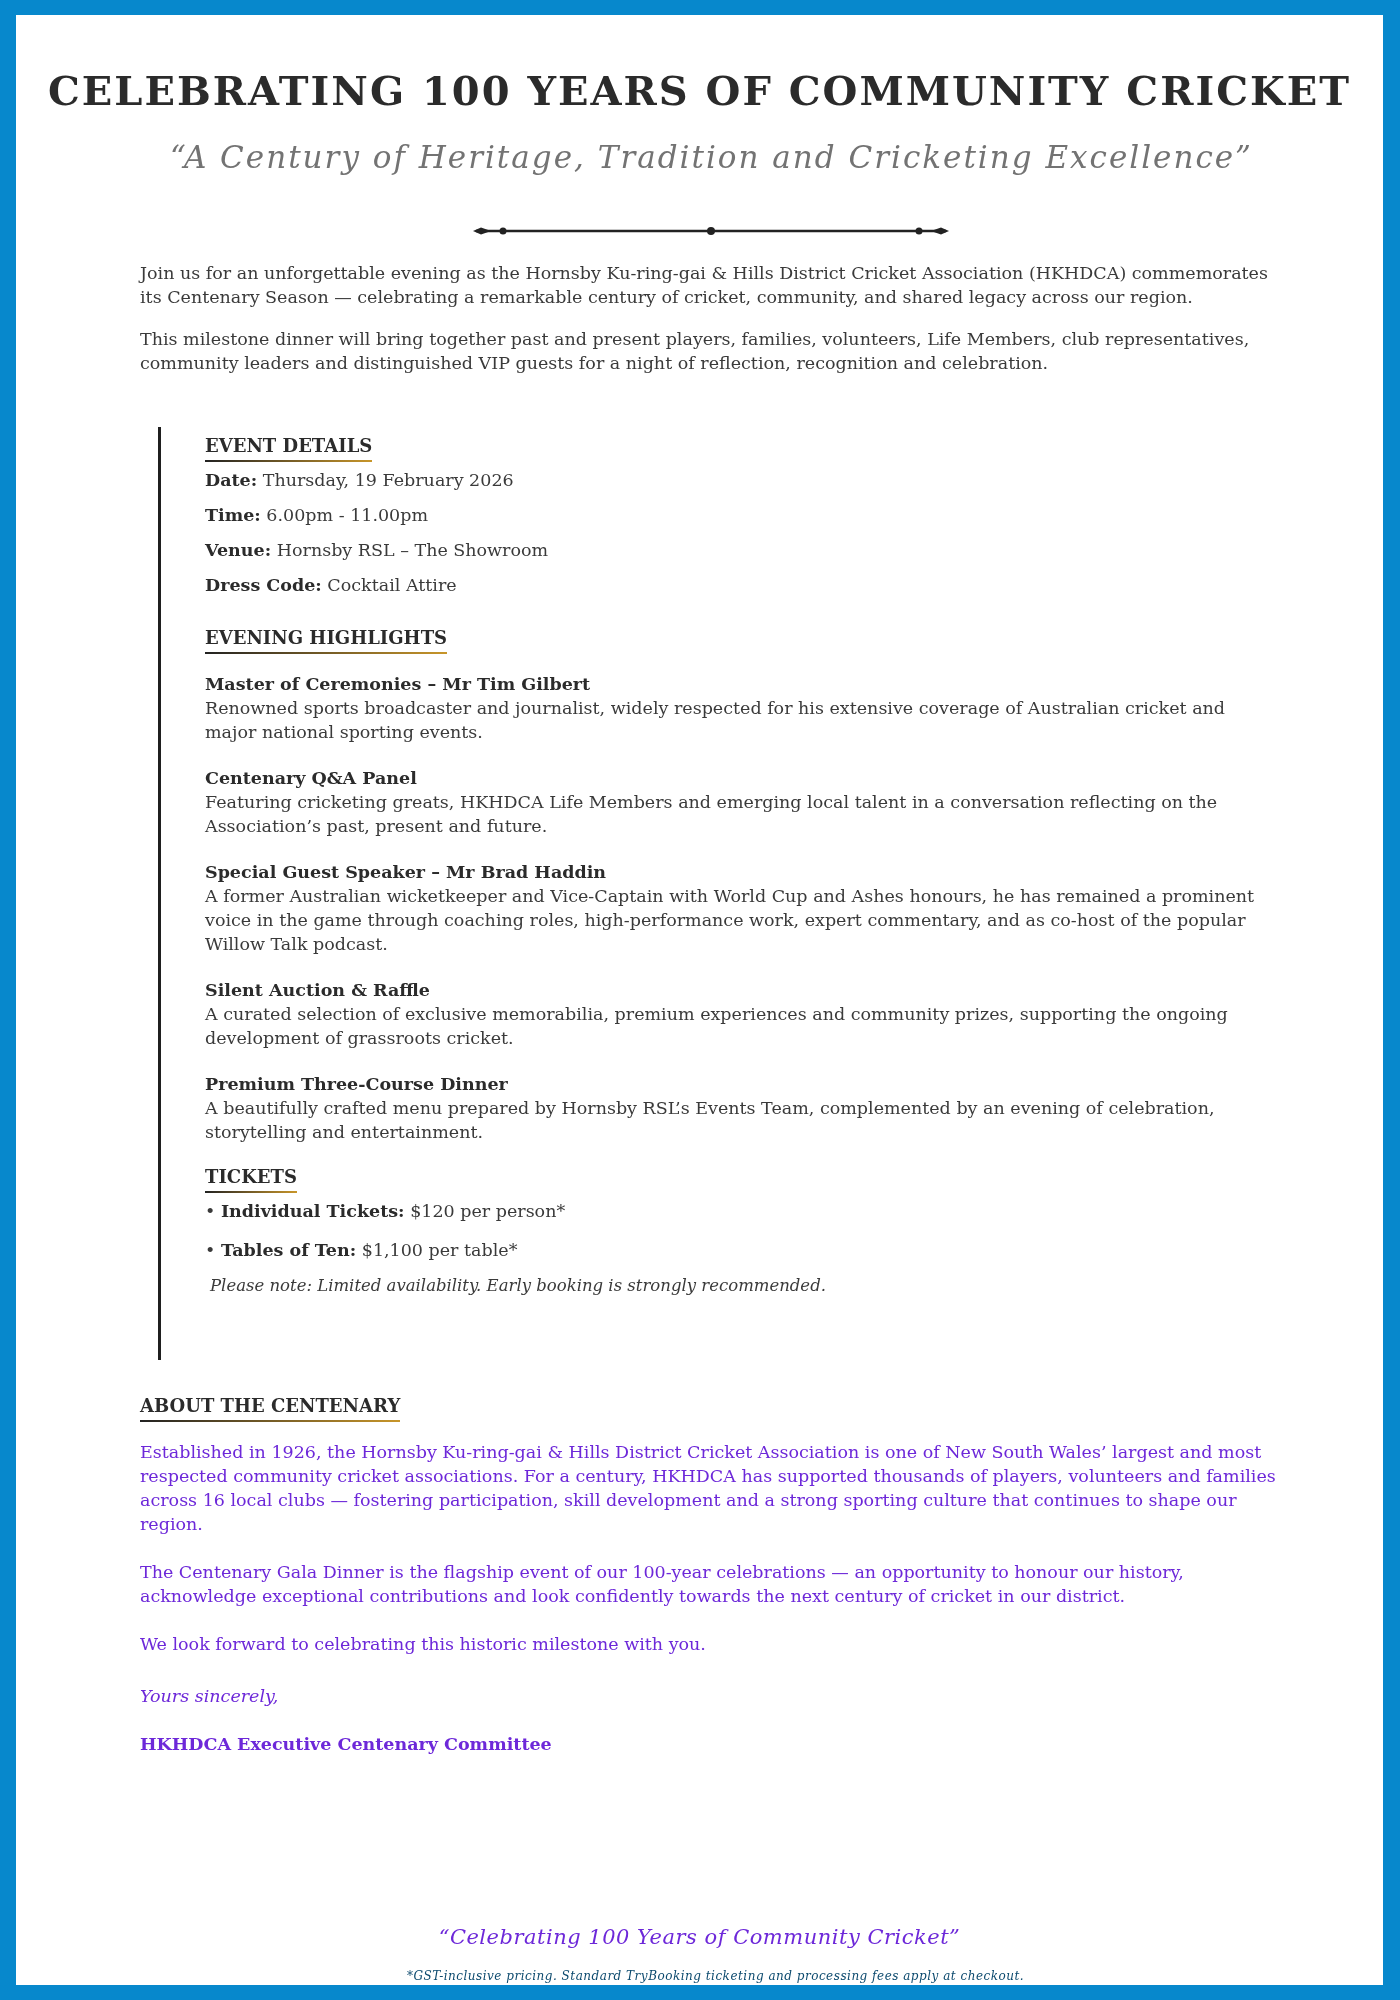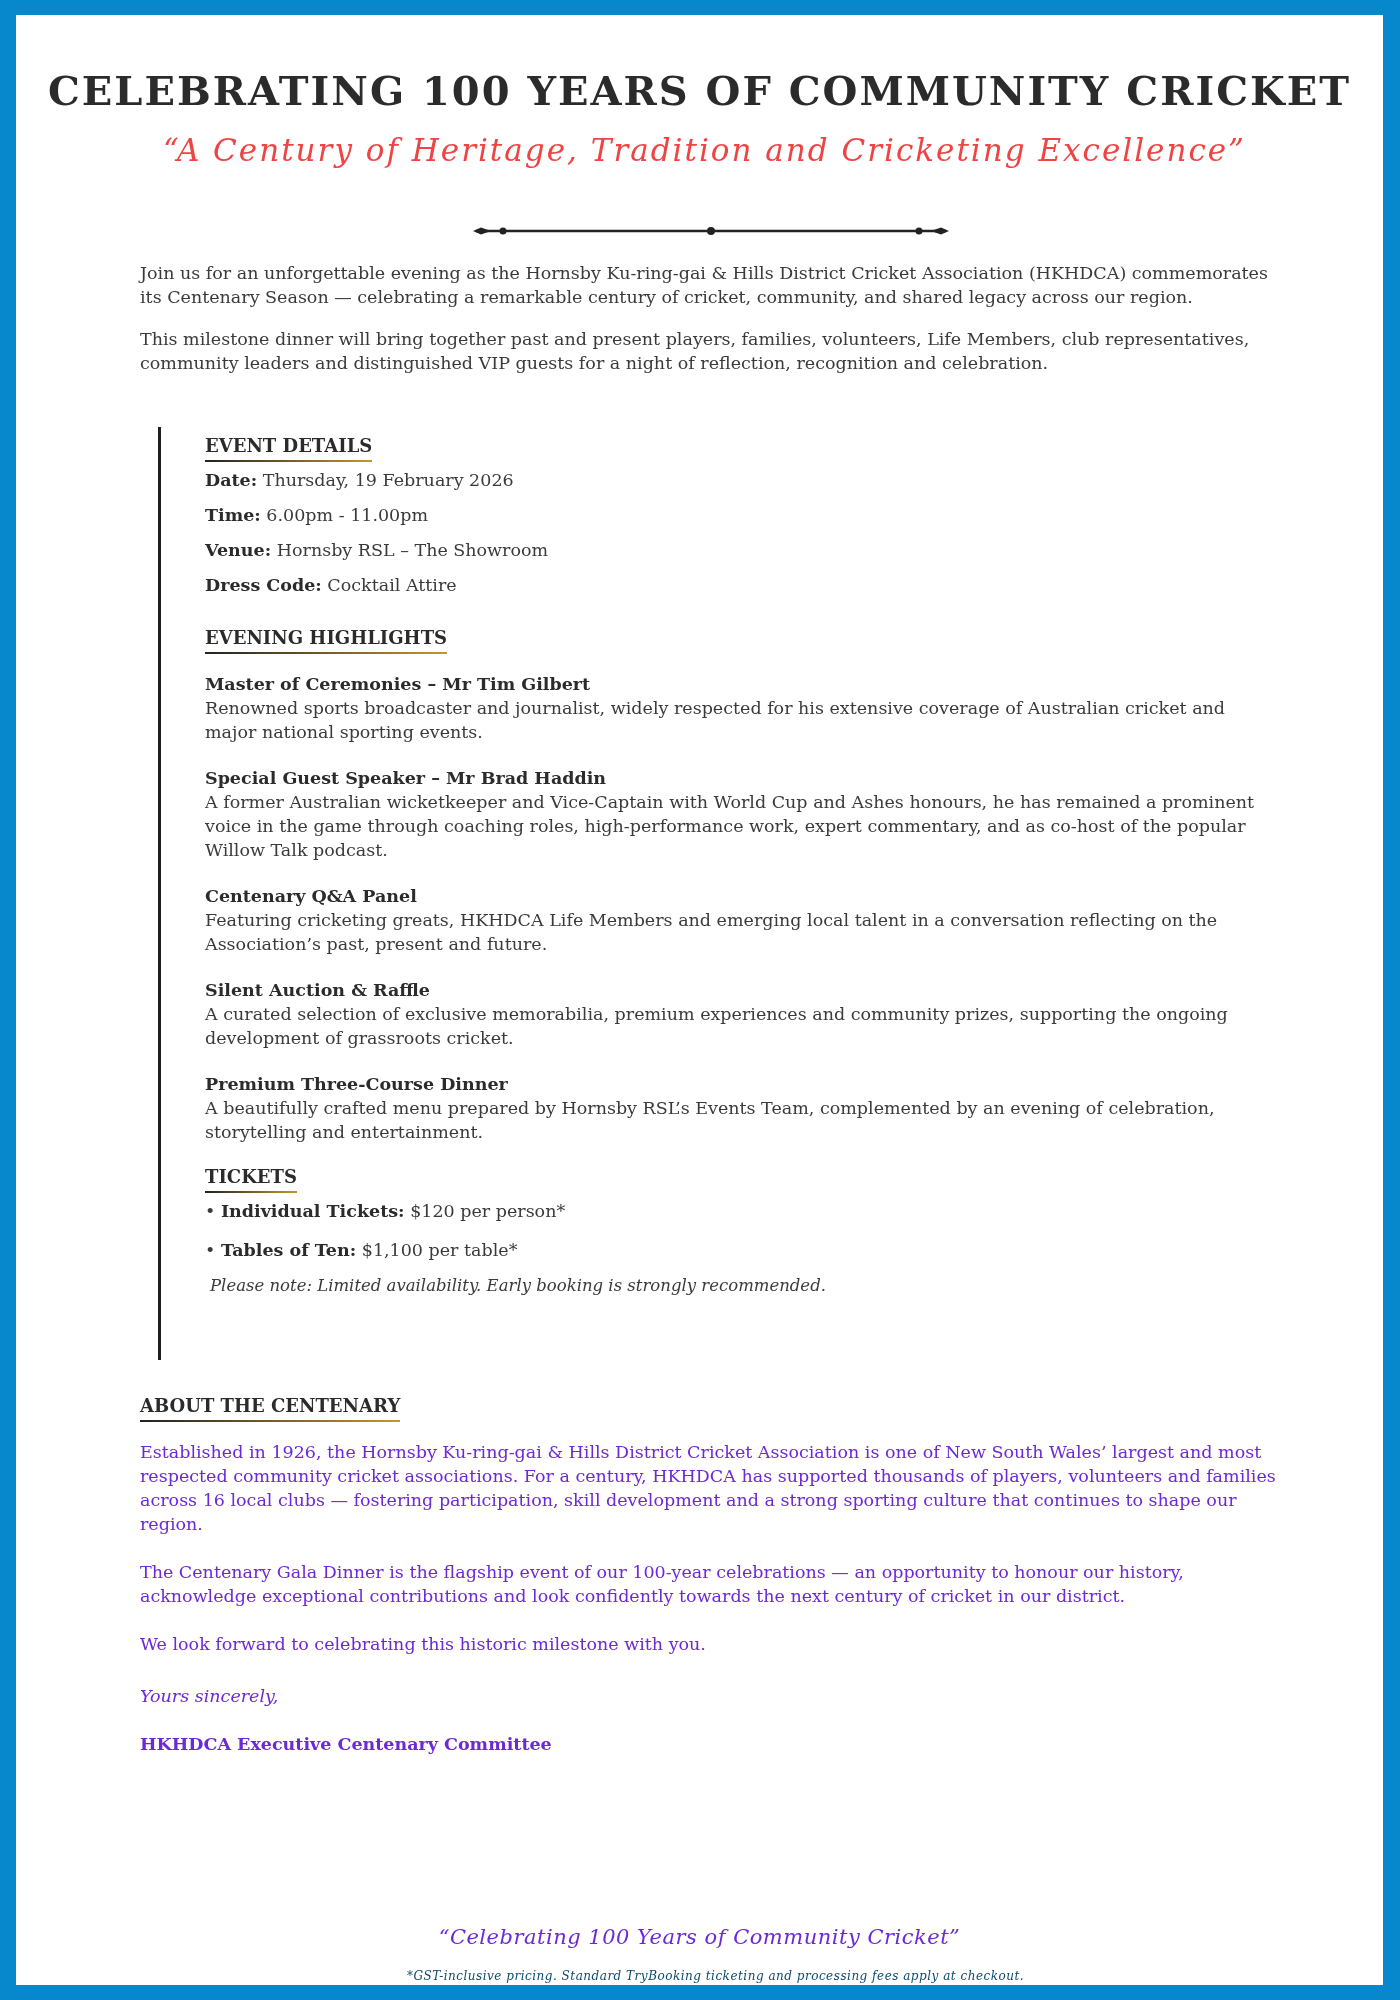--- a/index.html
+++ b/index.html
@@ -14,21 +14,21 @@
   }
   .page { position: absolute; left: 0; top: 0; width: 1367px; height: 1970px; }
   .title {
     position: absolute; top: 52px; left: 0; width: 100%; text-align: center;
     font-family: "DejaVu Serif", serif; font-weight: bold;
     font-size: 40px; letter-spacing: 2px; color: #2b2b2b; margin: 0;
   }
   .subtitle {
     position: absolute; top: 112px; left: 0; width: 100%; text-align: center;
     font-family: "DejaVu Serif", serif; font-style: italic;
-    font-size: 31px; letter-spacing: 2px; color: #ef4444; margin: 5px;
+    font-size: 31px; letter-spacing: 2px; color: #737373; margin: 12px;
   }
   .divider { position: absolute; left: 445px; top: 200px; }
   .intro {
     position: absolute; left: 124px; top: 246px; width: 1150px;
     font-size: 17.5px; line-height: 24px; color: #3a3a3a;
   }
   .intro p { margin: 0 0 18px 0; }
   .details-block {
     position: absolute; left: 142px; top: 412px; width: 1100px; height: 933px;
     border-left: 3px solid #1f1f1f;
@@ -98,26 +98,26 @@
 
     <div style="margin-top:30px;">
       <h2 class="sec-head">EVENING HIGHLIGHTS</h2>
     </div>
     <div style="margin-top:20px;">
       <div class="hl">
         <p class="hl-title">Master of Ceremonies – Mr Tim Gilbert</p>
         <p class="hl-desc">Renowned sports broadcaster and journalist, widely respected for his extensive coverage of Australian cricket and major national sporting events.</p>
       </div>
       <div class="hl">
+        <p class="hl-title">Centenary Q&amp;A Panel</p>
+        <p class="hl-desc">Featuring cricketing greats, HKHDCA Life Members and emerging local talent in a conversation reflecting on the Association’s past, present and future.</p>
+      </div>
+      <div class="hl">
         <p class="hl-title">Special Guest Speaker – Mr Brad Haddin</p>
         <p class="hl-desc">A former Australian wicketkeeper and Vice-Captain with World Cup and Ashes honours, he has remained a prominent voice in the game through coaching roles, high-performance work, expert commentary, and as co-host of the popular Willow Talk podcast.</p>
-      </div>
-      <div class="hl">
-        <p class="hl-title">Centenary Q&amp;A Panel</p>
-        <p class="hl-desc">Featuring cricketing greats, HKHDCA Life Members and emerging local talent in a conversation reflecting on the Association’s past, present and future.</p>
       </div>
       <div class="hl">
         <p class="hl-title">Silent Auction &amp; Raffle</p>
         <p class="hl-desc">A curated selection of exclusive memorabilia, premium experiences and community prizes, supporting the ongoing development of grassroots cricket.</p>
       </div>
       <div class="hl">
         <p class="hl-title">Premium Three-Course Dinner</p>
         <p class="hl-desc">A beautifully crafted menu prepared by Hornsby RSL’s Events Team, complemented by an evening of celebration, storytelling and entertainment.</p>
       </div>
     </div>

